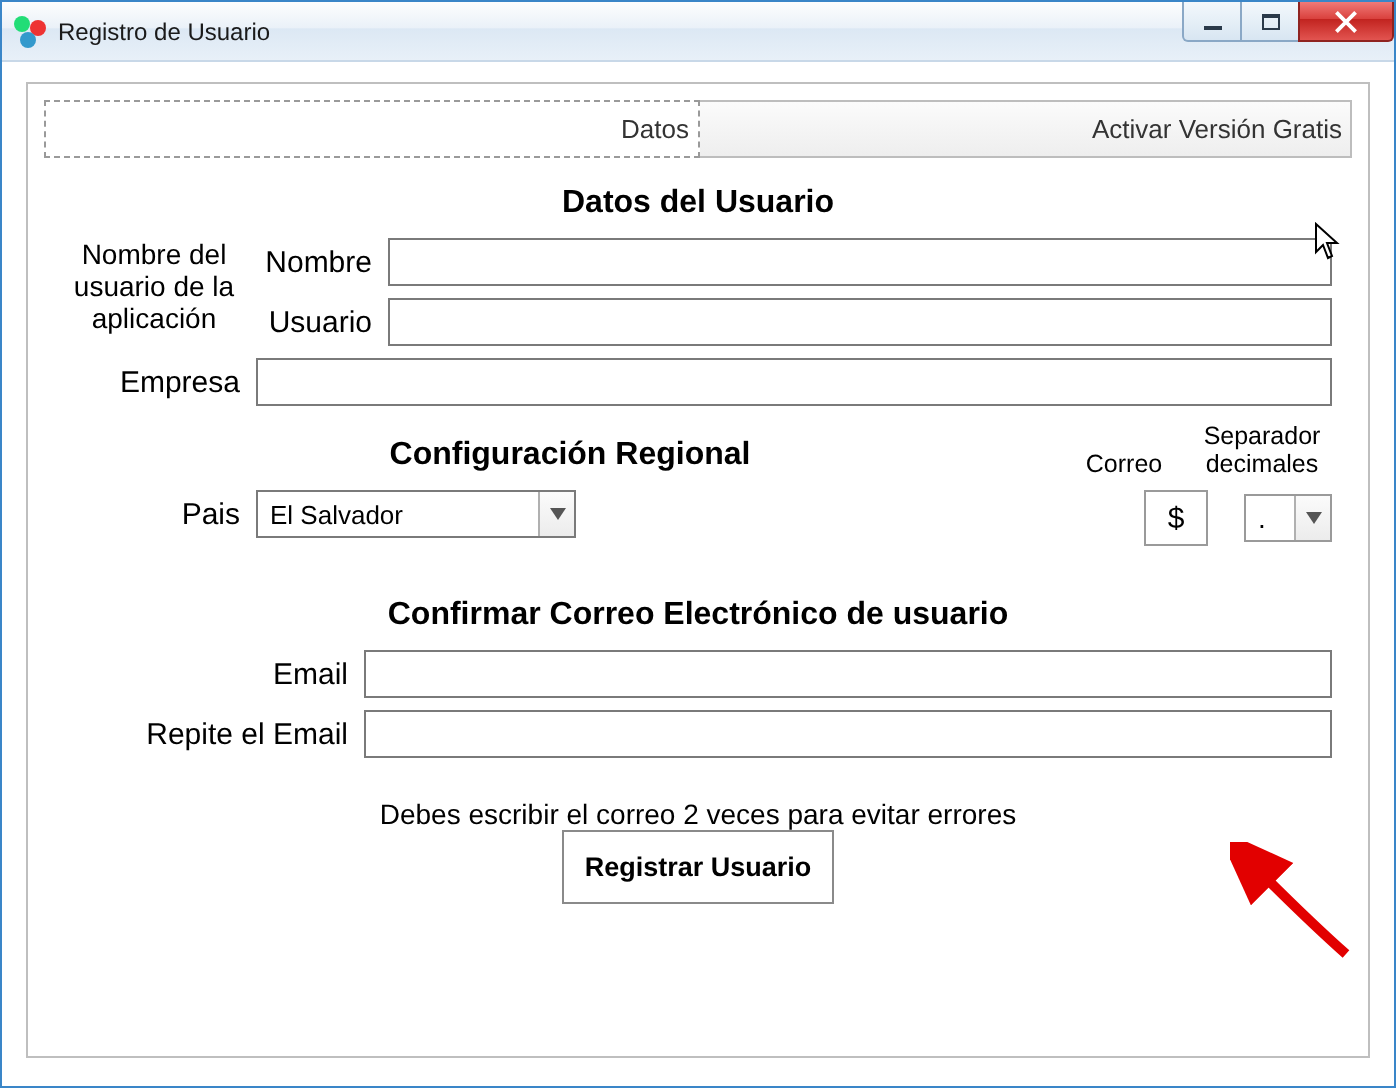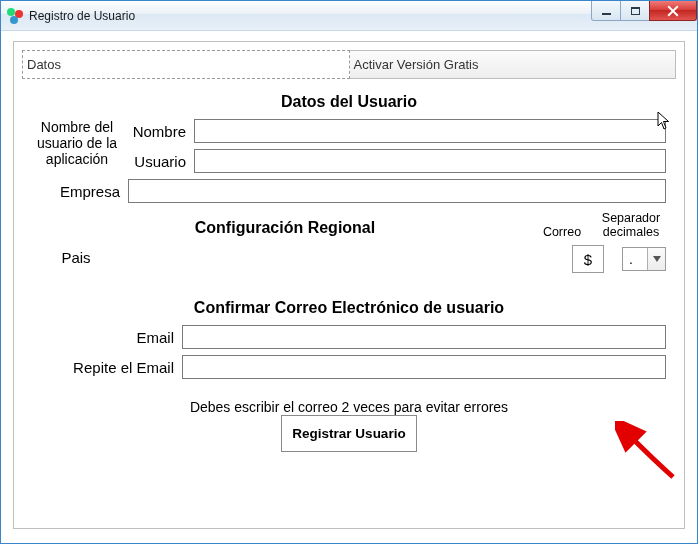--- a/index.html
+++ b/index.html
@@ -71,21 +71,21 @@
     height: 488px;
     position: relative;
     background:#fff;
   }
   .tabstrip {
     display: flex;
     margin: 8px 8px 0 8px;
   }
   .tab {
     flex: 1;
-    text-align: left;
+    text-align: right;
     padding: 6px 4px;
     font-size: 13px;
     border: 1px solid #bdbdbd;
     background: linear-gradient(to bottom, #fbfbfb, #eeeeee);
     color:#333;
   }
   .tab.active {
     border: 1px dashed #9a9a9a;
     background: #fff;
     position: relative;
@@ -136,21 +136,21 @@
   .reg-head {
     display:flex; align-items:flex-end; justify-content:flex-end;
     gap: 10px;
     margin-top:4px;
     font-size:12px;
   }
   .reg-head .hlabel { font-size:12.5px; text-align:center; }
   .reg-head .hlabel.sim { width:48px; }
   .reg-head .hlabel.sep { width:70px; }
 
-  .pais-label { width: 96px; text-align:center; padding-right:8px; font-size:15px; }
+  .pais-label { width: 96px; text-align:right; padding-right:8px; font-size:15px; }
 
   .combo {
     position: relative;
     width: 160px;
     height: 24px;
     border:1px solid #7a7a7a;
     background:#fff;
     display:flex; align-items:center;
     padding: 0 20px 0 6px;
     font-size:13px;
@@ -281,20 +281,28 @@
         <div style="display:flex; align-items:flex-end;">
           <div class="section-title" style="flex:1; margin-bottom:2px;">Configuración Regional</div>
           <div class="reg-head">
             <div class="hlabel sim">Correo</div>
             <div class="hlabel sep">Separador decimales</div>
           </div>
         </div>
 
         <div class="regional-row">
           <div class="pais-label">Pais</div>
+          <div class="combo">
+            <span>El Salvador</span>
+            <span class="caret">
+              <svg viewBox="0 0 8 6">
+                  <path d="M0 0 L8 0 L4 6 Z" fill="#555"></path>
+                </svg>
+            </span>
+          </div>
           <div style="flex:1"></div>
           <div class="reg-controls">
             <div class="sym-box">
               <span>$</span>
             </div>
             <div class="small-combo">
               <span>.</span>
               <span class="caret">
                 <svg viewBox="0 0 8 6">
                     <path d="M0 0 L8 0 L4 6 Z" fill="#555"></path>

